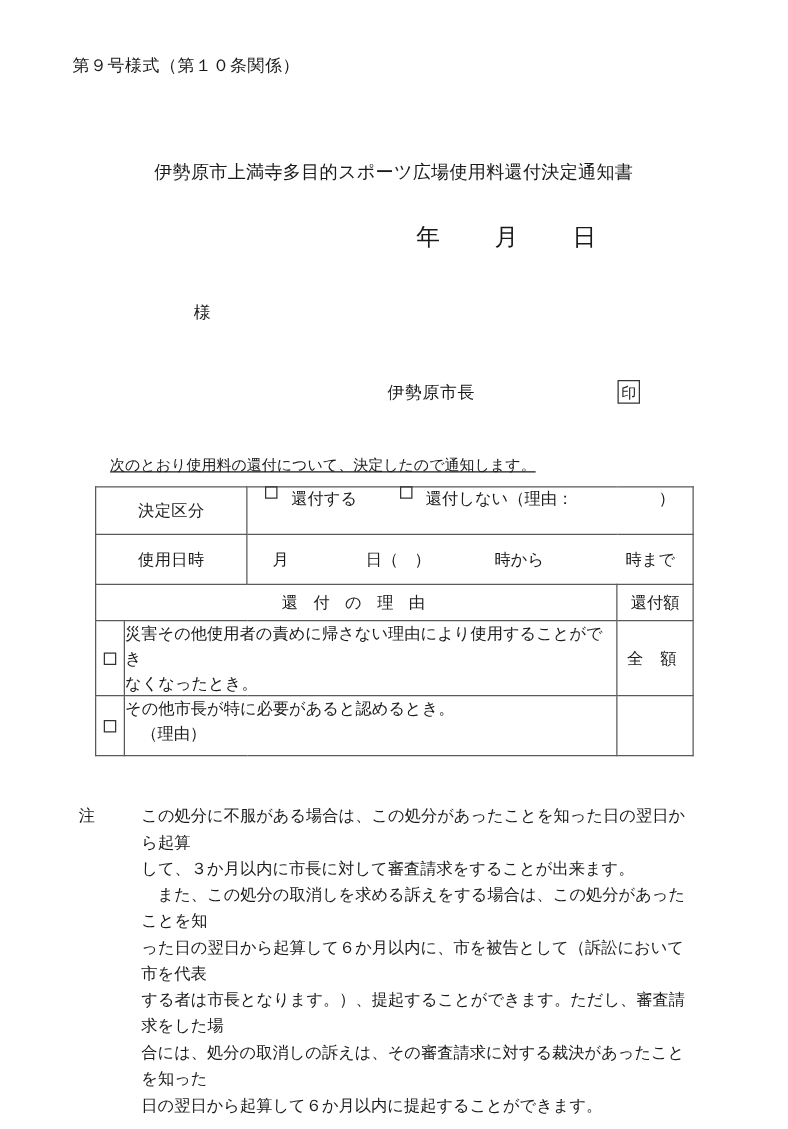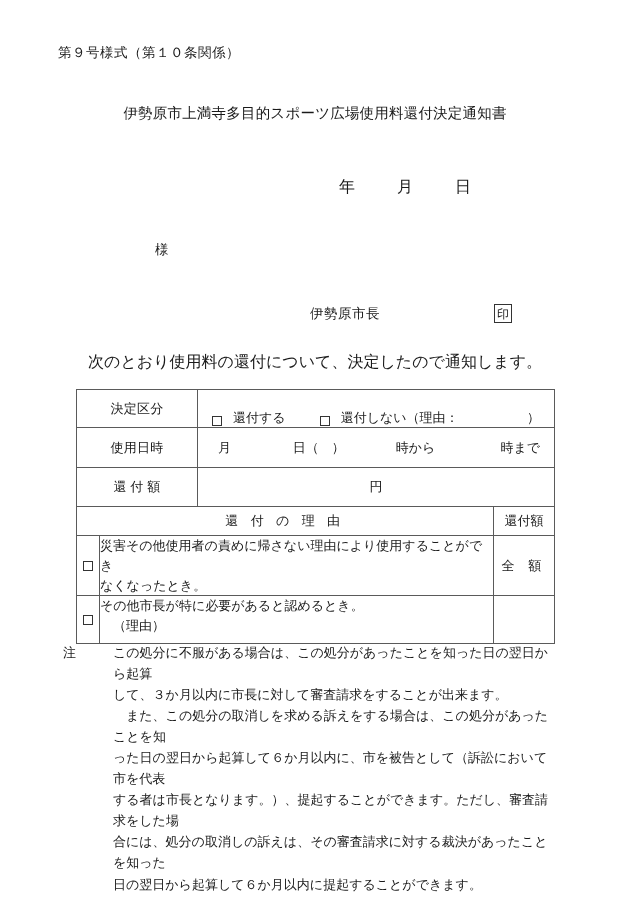--- a/index.html
+++ b/index.html
@@ -27,35 +27,35 @@
     position: absolute;
     left: 58px;
     top: 44px;
     font-size: 13.5px;
     letter-spacing: 0.5px;
     white-space: nowrap;
   }
   .doc-title {
     position: absolute;
     left: 0;
-    top: 104px;
+    top: 128px;
     width: 630px;
     text-align: center;
     font-size: 14.5px;
     letter-spacing: 0.2px;
     white-space: nowrap;
   }
 
   
   .date-line {
     position: absolute;
     left: 0;
     top: 177px;
     width: 630px;
-    font-size: 16px;
+    font-size: 19px;
     text-align: center;
     padding-left: 180px;
     box-sizing: border-box;
     white-space: nowrap;
   }
   .date-line .sp { display: inline-block; width: 34px; }
 
   
   .addressee {
     position: absolute;
@@ -86,23 +86,24 @@
     line-height: 18px;
     text-align: center;
     font-size: 12px;
     box-sizing: border-box;
   }
 
   
   .lead {
     position: absolute;
     left: 88px;
-    top: 352px;
-    font-size: 16px;
-    white-space: nowrap;
+    top: 364px;
+    font-size: 12px;
+    white-space: nowrap;
+    text-decoration: underline;
   }
 
   
   .form-table {
     position: absolute;
     left: 76px;
     top: 389px;
     width: 479px;
     border-collapse: collapse;
     table-layout: fixed;
@@ -122,21 +123,21 @@
     height: 37px;
     letter-spacing: 0.3px;
   }
 
   
   .decision {
     height: 37px;
     padding: 0 14px;
     white-space: nowrap;
     display: flex;
-    align-items: flex-end;
+    align-items: flex-start;
   }
   .chk {
     display: inline-block;
     width: 10px;
     height: 10px;
     border: 1px solid #333;
     box-sizing: border-box;
     margin-right: 11px;
     vertical-align: middle;
     position: relative;
@@ -268,24 +269,20 @@
           <span class="u1"></span>
           <span>日（　）</span>
           <span class="u2"></span>
           <span>時から</span>
           <span class="u3"></span>
           <span>時まで</span>
         </div>
       </td>
     </tr>
 
-    <tr>
-      <td class="lbl" colspan="2">還 付 額</td>
-      <td class="amount-cell" colspan="2">円</td>
-    </tr>
 
     <tr>
       <td class="reason-head" colspan="3">還 付 の 理 由</td>
       <td class="reason-head-amt">還付額</td>
     </tr>
 
     <tr class="row-r1">
       <td class="chk-cell">
         <span class="chk" style="margin-right:0;"></span>
       </td>

